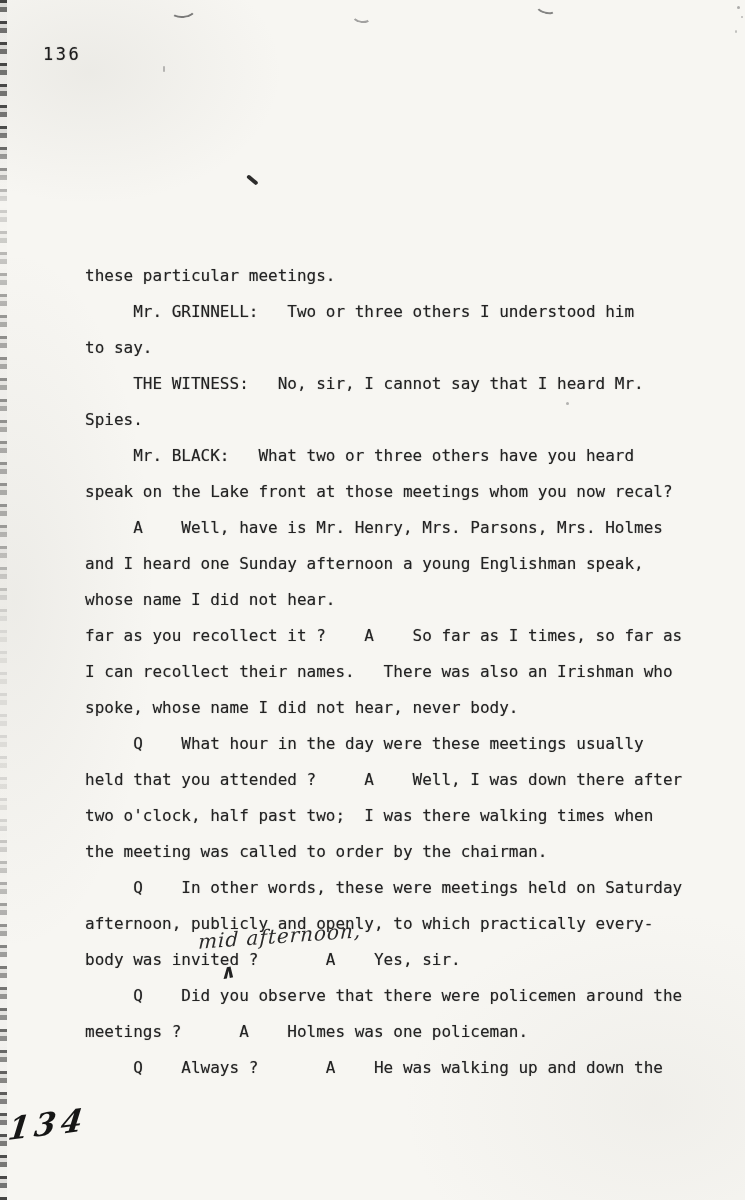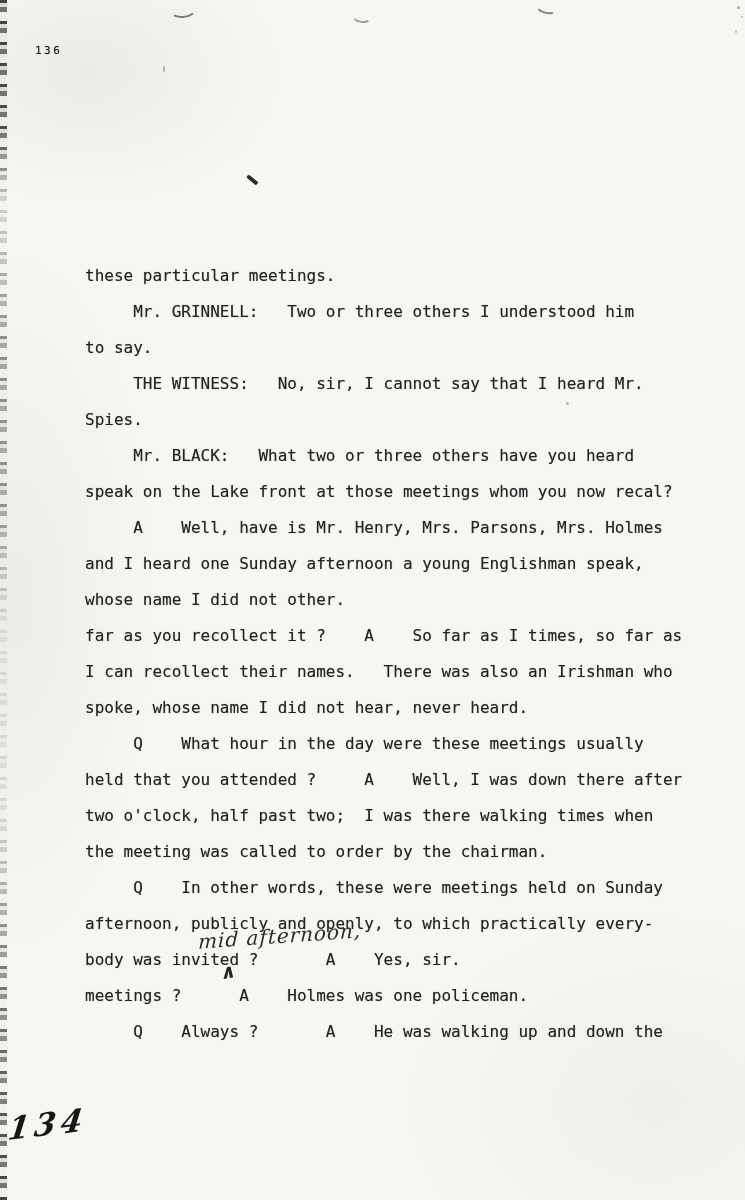--- a/index.html
+++ b/index.html
@@ -45,22 +45,22 @@
   .speck.p4 { left: 163px; top: 66px; width: 2px; height: 6px; opacity: .5; border-radius: 1px; }
   .speck.p5 { left: 566px; top: 402px; width: 3px; height: 3px; opacity: .55; }
   
   .stroke-mark {
     position: absolute; left: 246px; top: 178px;
     width: 13px; height: 3.5px; background: #1b1b1b;
     border-radius: 2px; transform: rotate(40deg); opacity: .92;
   }
   
   .typed-pagenum {
-    position: absolute; left: 35px; top: 44px;
-    font-size: 11px; letter-spacing: 2.5px; color: #1d1d1d;
+    position: absolute; left: 43px; top: 44px;
+    font-size: 17px; letter-spacing: 2.5px; color: #1d1d1d;
     text-shadow: 0 0 1px rgba(30,30,30,0.5);
   }
   
   .transcript {
     position: absolute; left: 85px; top: 258px; width: 650px;
     color: #232323;
     font-size: 16px;
     text-shadow: 0 0 1px rgba(40,40,40,0.45);
   }
   .transcript .line {
@@ -115,31 +115,32 @@
   <div class="transcript">
       <div class="line">these particular meetings.</div>
       <div class="line">     Mr. GRINNELL:   Two or three others I understood him</div>
       <div class="line">to say.</div>
       <div class="line">     THE WITNESS:   No, sir, I cannot say that I heard Mr.</div>
       <div class="line">Spies.</div>
       <div class="line">     Mr. BLACK:   What two or three others have you heard</div>
       <div class="line">speak on the Lake front at those meetings whom you now recal?</div>
       <div class="line">     A    Well, have is Mr. Henry, Mrs. Parsons, Mrs. Holmes</div>
       <div class="line">and I heard one Sunday afternoon a young Englishman speak,</div>
-      <div class="line">whose name I did not other.</div>
+      <div class="line">whose name I did not hear.</div>
       <div class="line">far as you recollect it ?    A    So far as I times, so far as</div>
       <div class="line">I can recollect their names.   There was also an Irishman who</div>
-      <div class="line">spoke, whose name I did not hear, never heard.</div>
+      <div class="line">spoke, whose name I did not hear, never body.</div>
       <div class="line">     Q    What hour in the day were these meetings usually</div>
       <div class="line">held that you attended ?     A    Well, I was down there after</div>
       <div class="line">two o'clock, half past two;  I was there walking times when</div>
       <div class="line">the meeting was called to order by the chairman.</div>
-      <div class="line">     Q    In other words, these were meetings held on Sunday</div>
+      <div class="line">     Q    In other words, these were meetings held on Saturday</div>
       <div class="line">afternoon, publicly and openly, to which practically every-</div>
       <div class="line">body was invited ?       A    Yes, sir.</div>
+      <div class="line">     Q    Did you observe that there were policemen around the</div>
       <div class="line">meetings ?      A    Holmes was one policeman.</div>
       <div class="line">     Q    Always ?       A    He was walking up and down the</div>
     </div>
 
   <div class="insertion">mid afternoon,</div>
 
   <div class="caret">∧</div>
 
   <div class="folio">134</div>
 

